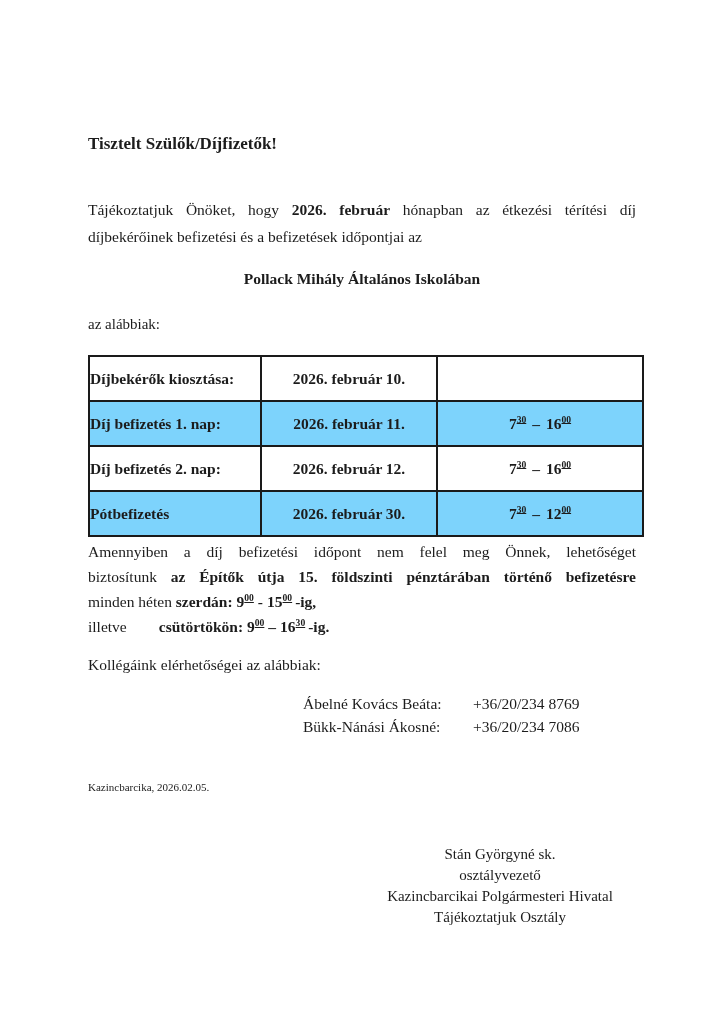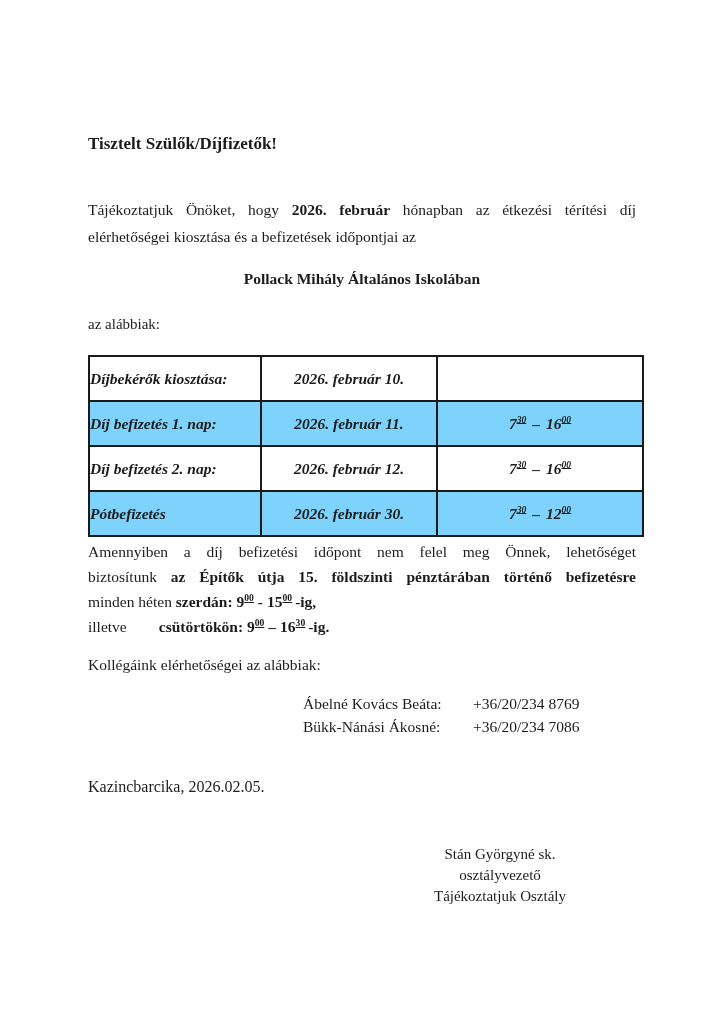--- a/index.html
+++ b/index.html
@@ -52,21 +52,20 @@
     margin-top: 20px;
     border-collapse: collapse;
     width: 548px;
     table-layout: fixed;
   }
   table.schedule td {
     border: 2px solid #1a1a1a;
     height: 43px;
     font-size: 15.5px;
     font-weight: bold;
-    font-style: italic;
     vertical-align: middle;
     padding: 0;
   }
   td.c1 { width: 170px; padding-left: 12px; }
   td.c2 { width: 174px; text-align: center; }
   td.c3 { width: 204px; text-align: center; }
   tr.shaded td { background: #7dd3fc; }
   sup.u {
     font-size: 0.62em;
     text-decoration: underline;
@@ -94,21 +93,21 @@
     line-height: 23px;
   }
   .contact-row { display: flex; }
   .contact-name {
     width: 162px;
     display: inline-block;
   }
   .contact-phone { margin-left: 8px; }
   .dateline {
     margin: 38px 0 0 0;
-    font-size: 16px;
+    font-size: 11px;
     line-height: 22px;
   }
   .signature {
     margin-top: 46px;
     margin-left: 276px;
     width: 272px;
     text-align: center;
     font-size: 15px;
     line-height: 21px;
   }
@@ -116,21 +115,21 @@
 </style>
 </head>
 <body>
 
 <div class="page">
 
   <p class="greeting">Tisztelt Szülők/Díjfizetők!</p>
 
   <div class="para intro">
     <div class="jline"><span>Tájékoztatjuk Önöket, hogy </span><b>2026. február</b><span> hónapban az étkezési térítési díj</span></div>
-    <div>elérhetőségei kiosztása és a befizetések időpontjai az</div>
+    <div>díjbekérőinek befizetési és a befizetések időpontjai az</div>
   </div>
 
   <p class="school">Pollack Mihály Általános Iskolában</p>
 
   <p class="leadin">az alábbiak:</p>
 
   <table class="schedule">
     <tbody>
       <tr>
         <td class="c1">Díjbekérők kiosztása:</td>
@@ -173,16 +172,17 @@
       <span class="contact-name">Bükk-Nánási Ákosné:</span>
       <span class="contact-phone">+36/20/234 7086</span>
     </div>
   </div>
 
   <p class="dateline">Kazincbarcika, 2026.02.05.</p>
 
   <div class="signature">
     <span class="sig-line">Stán Györgyné sk.</span>
     <span class="sig-line">osztályvezető</span>
+    <span class="sig-line">Kazincbarcikai Polgármesteri Hivatal</span>
     <span class="sig-line">Tájékoztatjuk Osztály</span>
   </div>
 
 </div>
 
 </body></html>

